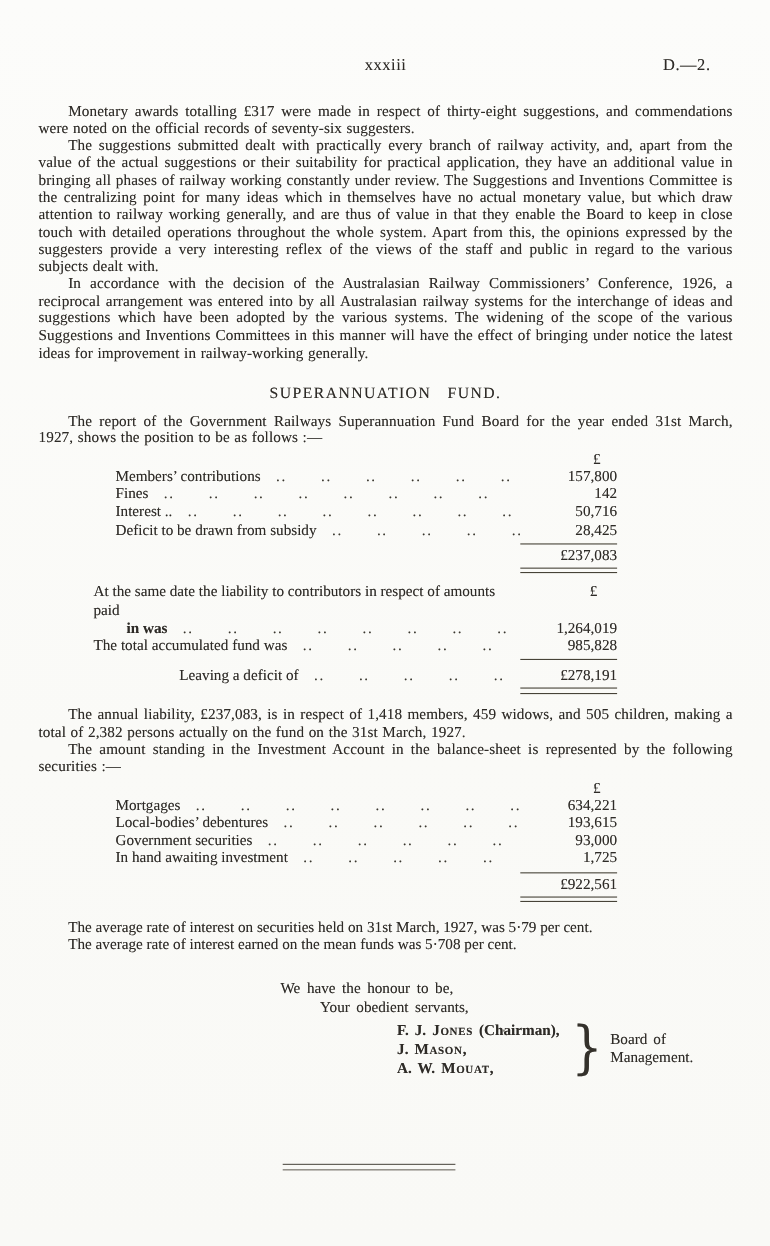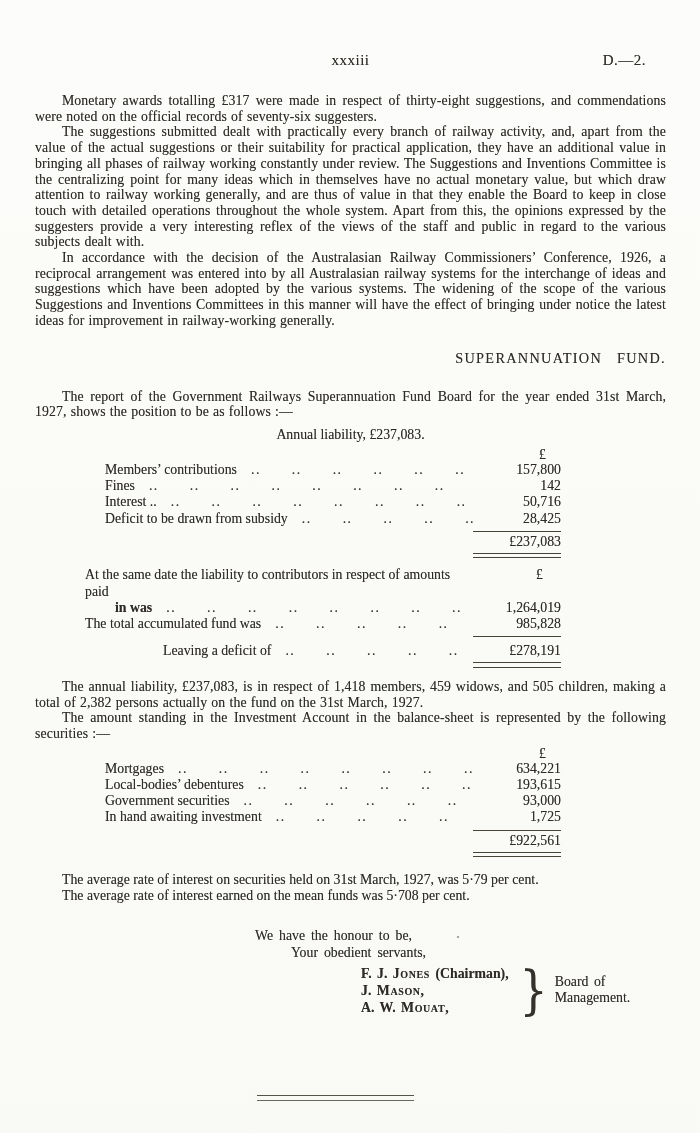--- a/index.html
+++ b/index.html
@@ -14,21 +14,21 @@
   .page-num { position:absolute; left:0; right:0; text-align:center; letter-spacing:0.5px; }
   .doc-ref { position:absolute; right:20px; top:0; letter-spacing:0.5px; }
 
   .para {
     font-size:13.8px; line-height:15.7px; text-align:justify; margin:0;
     text-indent:27px; word-spacing:0.6px; letter-spacing:0.1px;
   }
   .para.first { margin-top:23px; }
 
   .sec-heading {
-    text-align:right; font-size:14.3px; letter-spacing:1.3px; word-spacing:10px;
+    text-align:center; font-size:14.3px; letter-spacing:1.3px; word-spacing:10px;
     margin-top:21px;
   }
   .center-line { text-align:center; font-size:13.8px; margin-top:7px; }
 
   .ledger { margin-left:70px; width:456px; font-size:13.8px; line-height:16.2px; margin-top:4px; }
   .ledger2 { margin-left:50px; width:476px; font-size:13.8px; line-height:16.2px; margin-top:9px; }
   .cur-row { text-align:right; padding-right:15px; line-height:15px; }
   .trow { display:flex; align-items:baseline; }
   .tlabel { white-space:nowrap; flex:0 0 auto; }
   .leader {
@@ -79,23 +79,22 @@
     <span class="page-num">xxxiii</span>
     <span class="doc-ref">D.—2.</span>
   </div>
 
   <p class="para first">Monetary awards totalling £317 were made in respect of thirty-eight suggestions, and commendations were noted on the official records of seventy-six suggesters.</p>
   <p class="para">The suggestions submitted dealt with practically every branch of railway activity, and, apart from the value of the actual suggestions or their suitability for practical application, they have an additional value in bringing all phases of railway working constantly under review.  The Suggestions and Inventions Committee is the centralizing point for many ideas which in themselves have no actual monetary value, but which draw attention to railway working generally, and are thus of value in that they enable the Board to keep in close touch with detailed operations throughout the whole system.  Apart from this, the opinions expressed by the suggesters provide a very interesting reflex of the views of the staff and public in regard to the various subjects dealt with.</p>
   <p class="para">In accordance with the decision of the Australasian Railway Commissioners’ Conference, 1926, a reciprocal arrangement was entered into by all Australasian railway systems for the interchange of ideas and suggestions which have been adopted by the various systems.  The widening of the scope of the various Suggestions and Inventions Committees in this manner will have the effect of bringing under notice the latest ideas for improvement in railway-working generally.</p>
 
   <div class="sec-heading">SUPERANNUATION  FUND.</div>
 
-  <p class="para" style="margin-top:22px;">The report of the Government Railways Superannuation Fund Board for the year ended 31st March, 1927, shows the position to be as follows :—</p>
-
-  <div class="center-line">Annual liability, £237,083.</div>
+  <p class="para" style="margin-top:8px;">The report of the Government Railways Superannuation Fund Board for the year ended 31st March, 1927, shows the position to be as follows :—</p>
+
 
   <div class="ledger">
     <div class="cur-row">£</div>
     <div class="trow">
       <span class="tlabel">Members’ contributions</span>
       <span class="leader">.. .. .. .. .. .. .. .. .. .. .. .. .. .. .. ..</span>
       <span class="tval">157,800</span>
     </div>
     <div class="trow">
       <span class="tlabel">Fines</span>

